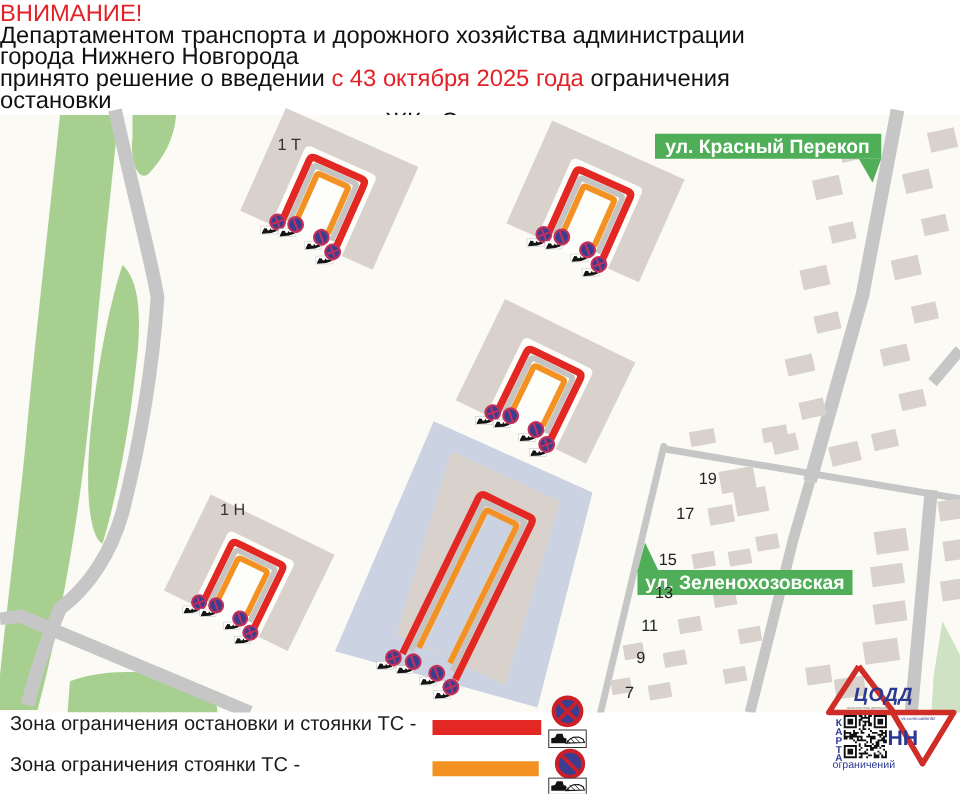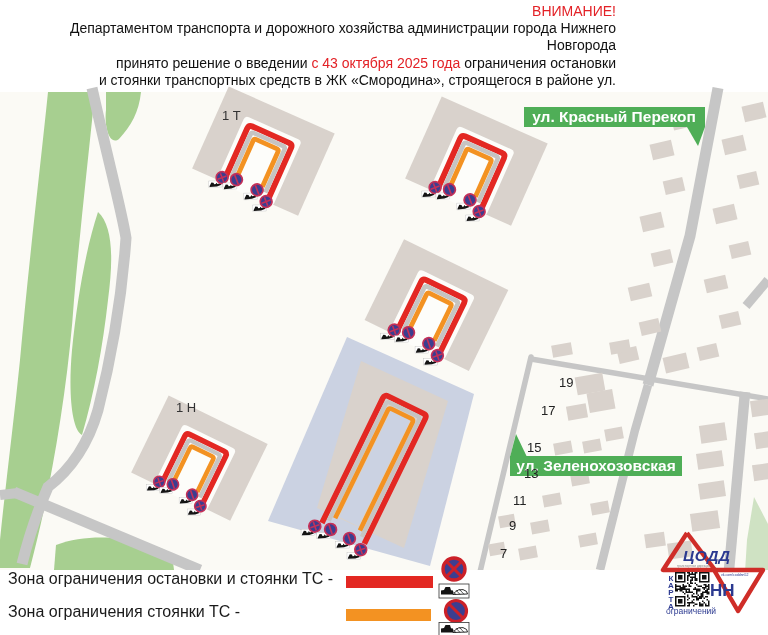--- a/index.html
+++ b/index.html
@@ -1,19 +1,19 @@
 <!DOCTYPE html>
 <html><head>
 <meta charset="utf-8">
 <style>
   html,body{margin:0;padding:0;}
   body{width:768px;height:635px;position:relative;background:#ffffff;
        font-family:"Liberation Sans", sans-serif;overflow:hidden;}
-  .hdr{position:absolute;top:3px;left:0;width:616px;text-align:right;
-       font-size:14px;line-height:17.2px;color:#111;}
+  .hdr{position:absolute;top:3px;left:0;width:616px;text-align:left;
+       font-size:19px;line-height:17.2px;color:#111;}
   .red{color:#e32126;}
 </style>
 </head>
 <body>
 
 <div class="hdr">
 <span class="red">ВНИМАНИЕ!</span><br>
 Департаментом транспорта и дорожного хозяйства администрации города Нижнего Новгорода<br>
 принято решение о введении <span class="red">с 43 октября 2025 года</span> ограничения остановки<br>
 и стоянки транспортных средств в ЖК «Смородина», строящегося в районе ул. Зеленохозовская.<br>

